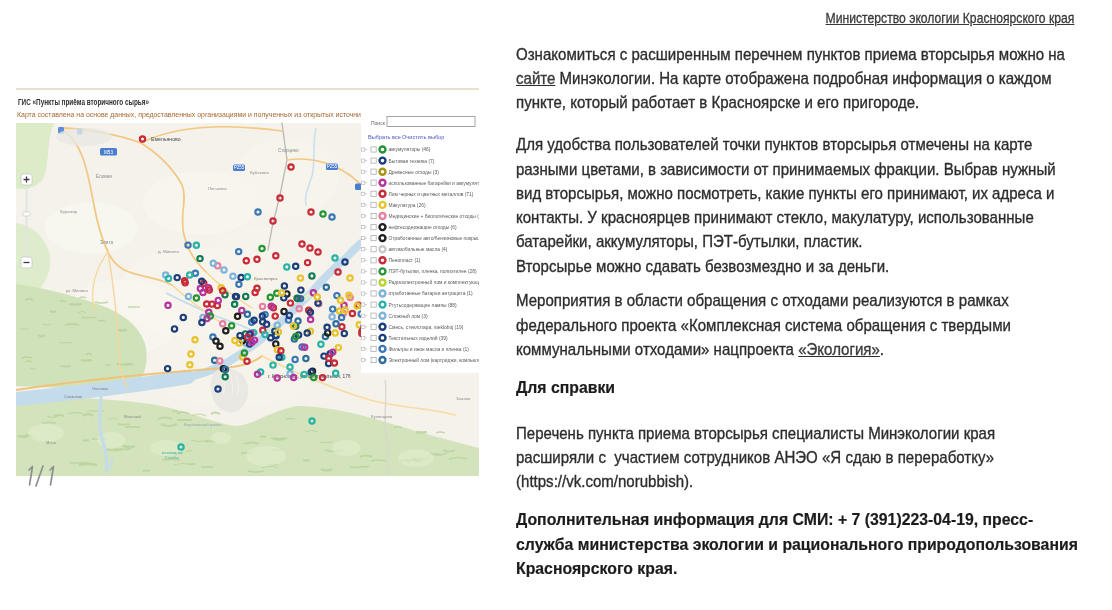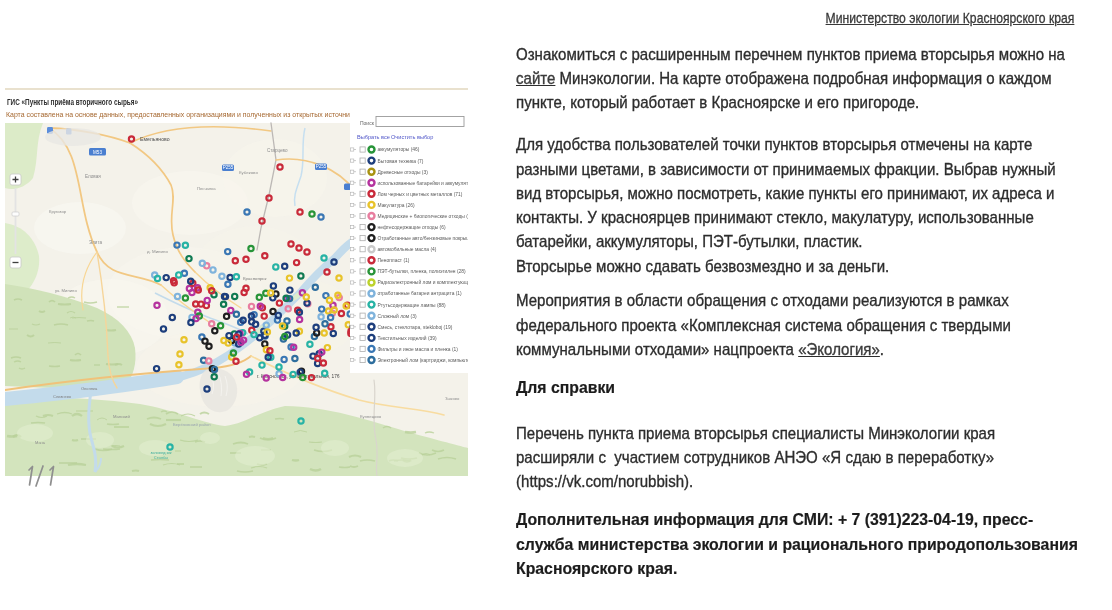--- a/index.html
+++ b/index.html
@@ -21,21 +21,21 @@
 <div class="abs p blur" style="left:516px;top:133.3px;">Для удобства пользователей точки пунктов вторсырья отмечены на карте<br>разными цветами, в зависимости от принимаемых фракции. Выбрав нужный<br>вид вторсырья, можно посмотреть, какие пункты его принимают, их адреса и<br>контакты. У красноярцев принимают стекло, макулатуру, использованные<br>батарейки, аккумуляторы, ПЭТ-бутылки, пластик.<br>Вторсырье можно сдавать безвозмездно и за деньги.</div>
 
 <div class="abs p blur" style="left:516px;top:289.3px;">Мероприятия в области обращения с отходами реализуются в рамках<br>федерального проекта «Комплексная система обращения с твердыми<br>коммунальными отходами» нацпроекта <a href="#">«Экология»</a>.</div>
 
 <div class="abs pb blur" style="left:516px;top:376.3px;">Для справки</div>
 
 <div class="abs p blur" style="left:516px;top:421.9px;">Перечень пункта приема вторсырья специалисты Минэкологии края<br>расширяли с&nbsp;&nbsp;участием сотрудников АНЭО «Я сдаю в переработку»<br>(https://vk.com/norubbish).</div>
 
 <div class="abs pb blur" style="left:516px;top:508.3px;">Дополнительная информация для СМИ: + 7 (391)223-04-19, пресс-<br>служба министерства экологии и рационального природопользования<br>Красноярского края.</div>
 
-<div class="abs" id="mapbox" style="left:5px;top:88px;width:463px;height:440px;filter:blur(0.6px);">
+<div class="abs" id="mapbox" style="left:16px;top:88px;width:463px;height:440px;filter:blur(0.6px);">
 <svg width="463" height="388" viewBox="0 0 463 388" style="display:block">
 <rect x="0" y="0" width="463" height="388" fill="#ffffff"></rect>
 <rect x="0" y="0" width="463" height="2" fill="#e9e1ce"></rect>
 <rect x="0" y="35" width="463" height="353" fill="#f4f2ea"></rect>
 <ellipse cx="75.0" cy="140.0" rx="46" ry="26" fill="#fbfaf6" opacity="0.45"></ellipse>
 <ellipse cx="185.0" cy="115.0" rx="58" ry="32" fill="#faf8f2" opacity="0.45"></ellipse>
 <ellipse cx="270.0" cy="90.0" rx="52" ry="39" fill="#f8f6ee" opacity="0.45"></ellipse>
 <ellipse cx="180.0" cy="205.0" rx="78" ry="46" fill="#f9f7f0" opacity="0.45"></ellipse>
 <ellipse cx="250.0" cy="190.0" rx="65" ry="52" fill="#f7f4ea" opacity="0.45"></ellipse>
 <ellipse cx="105.0" cy="230.0" rx="58" ry="39" fill="#faf8f2" opacity="0.45"></ellipse>

